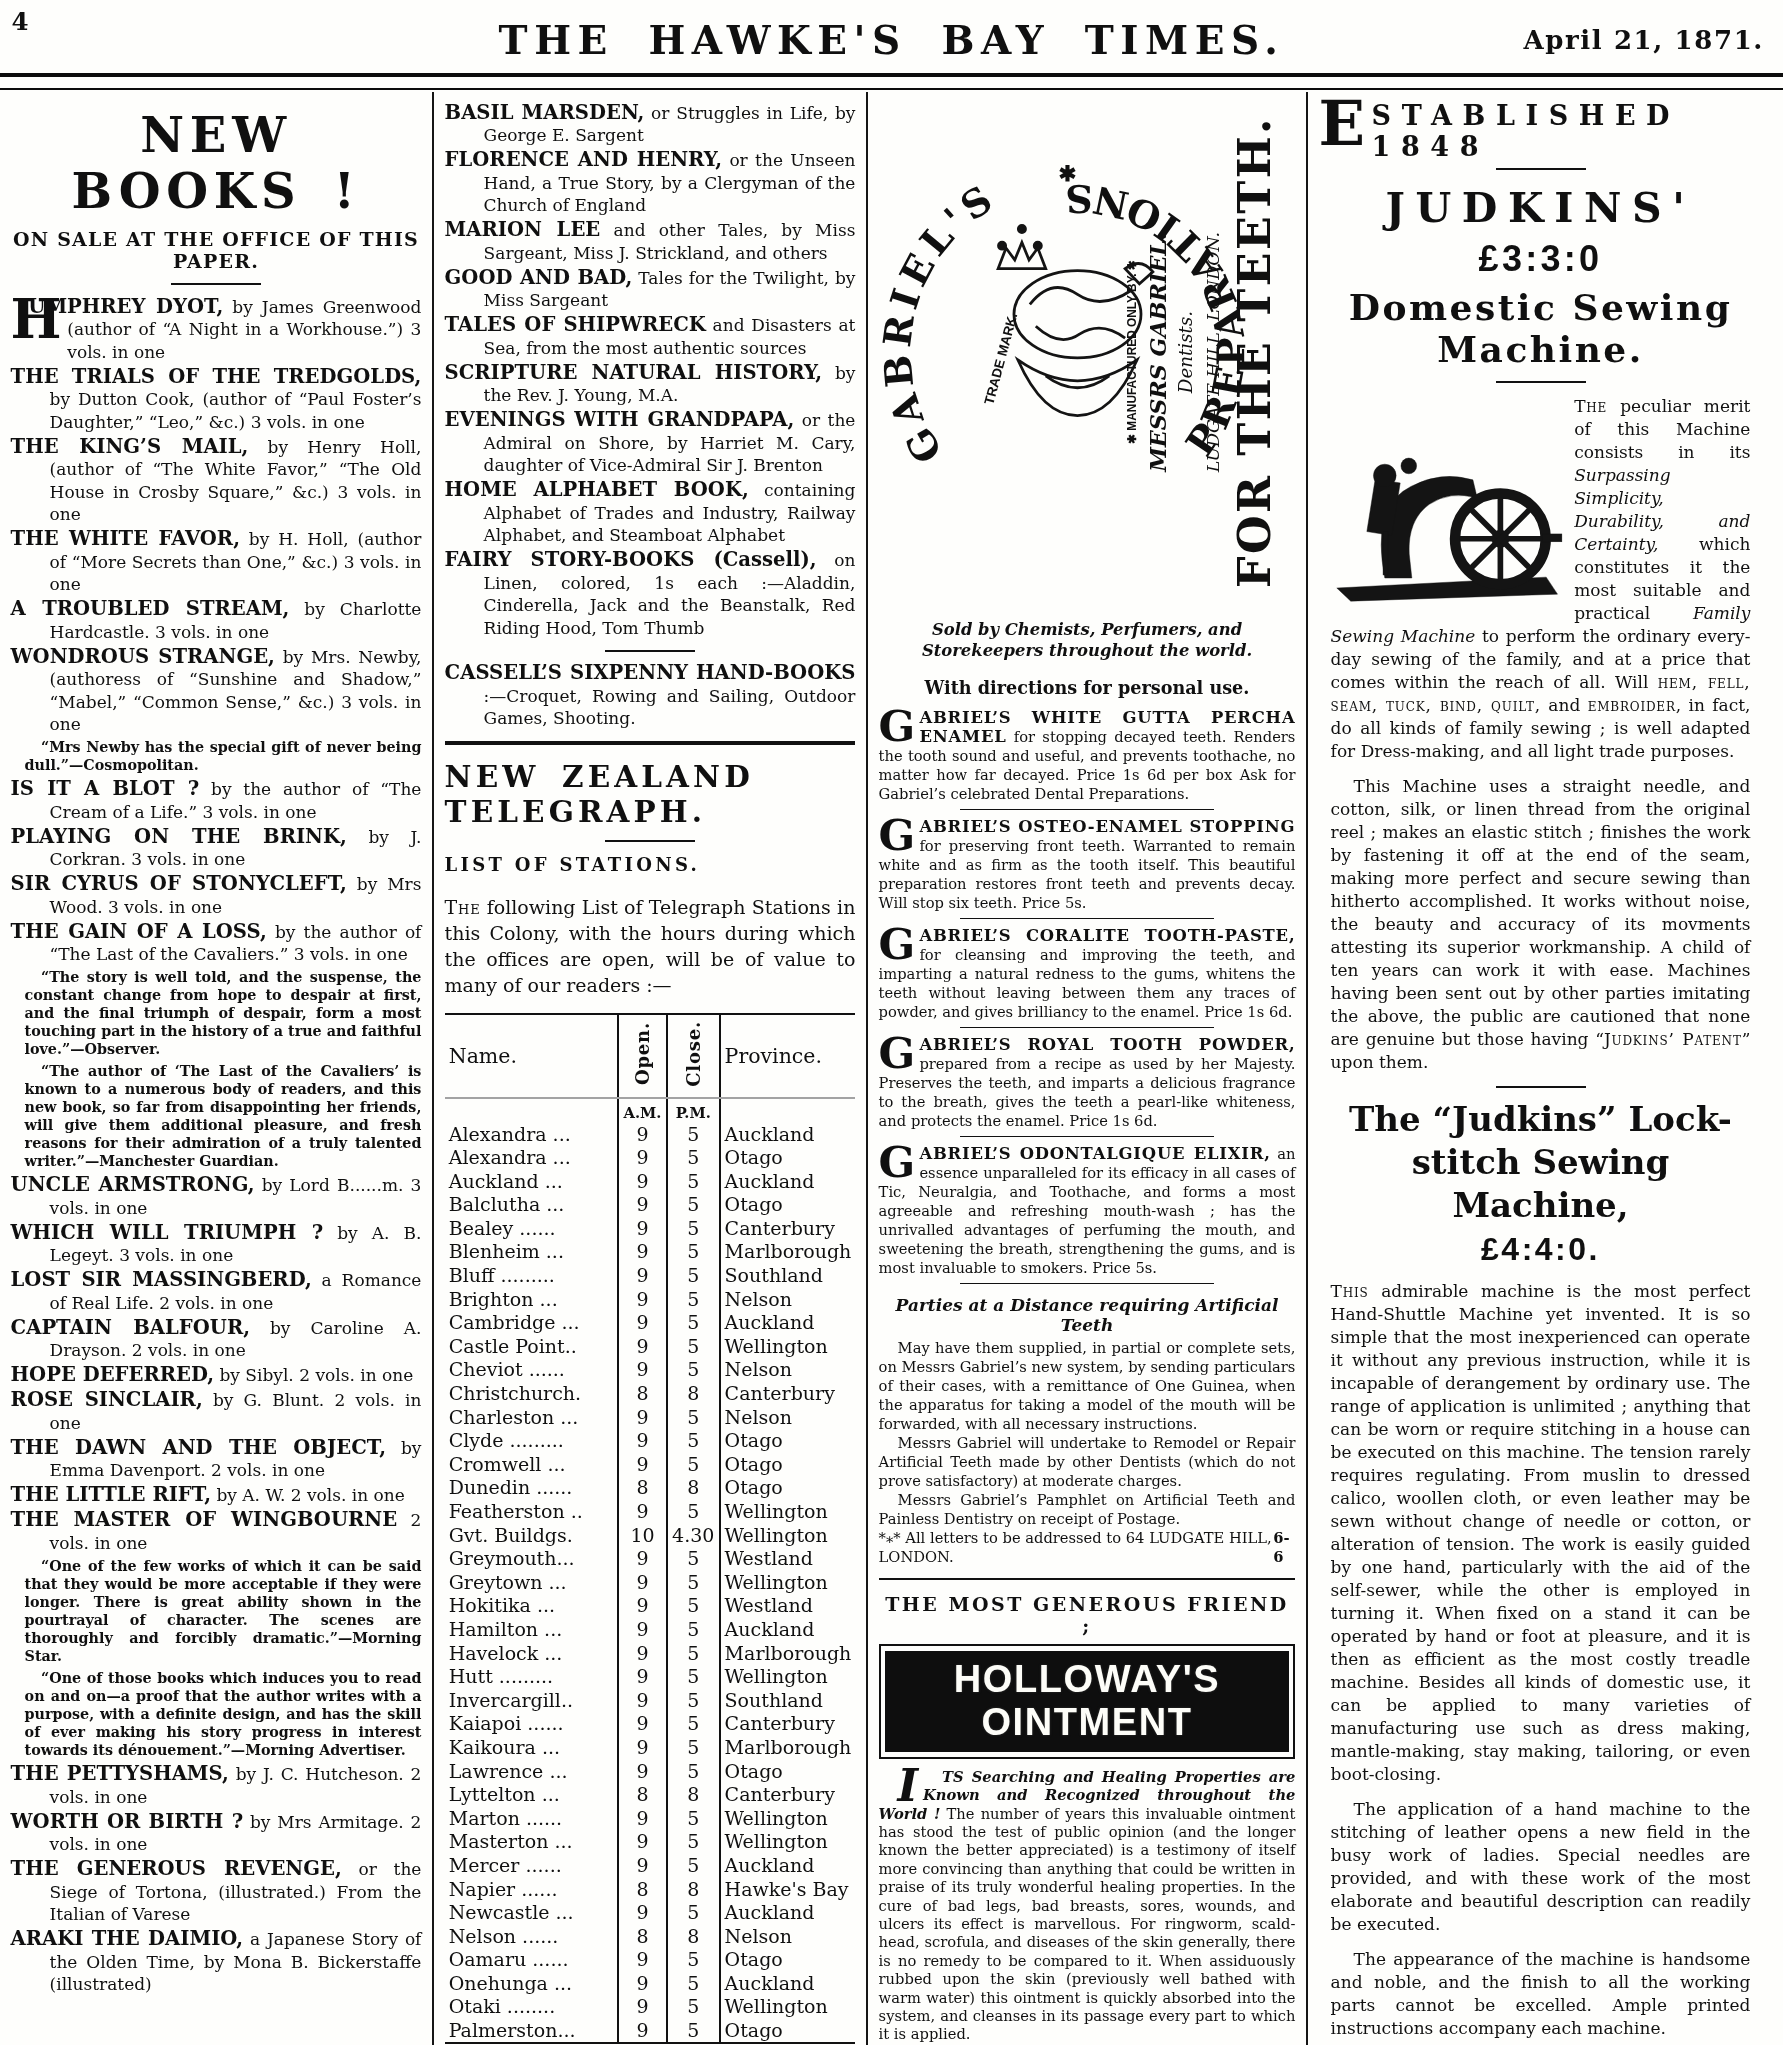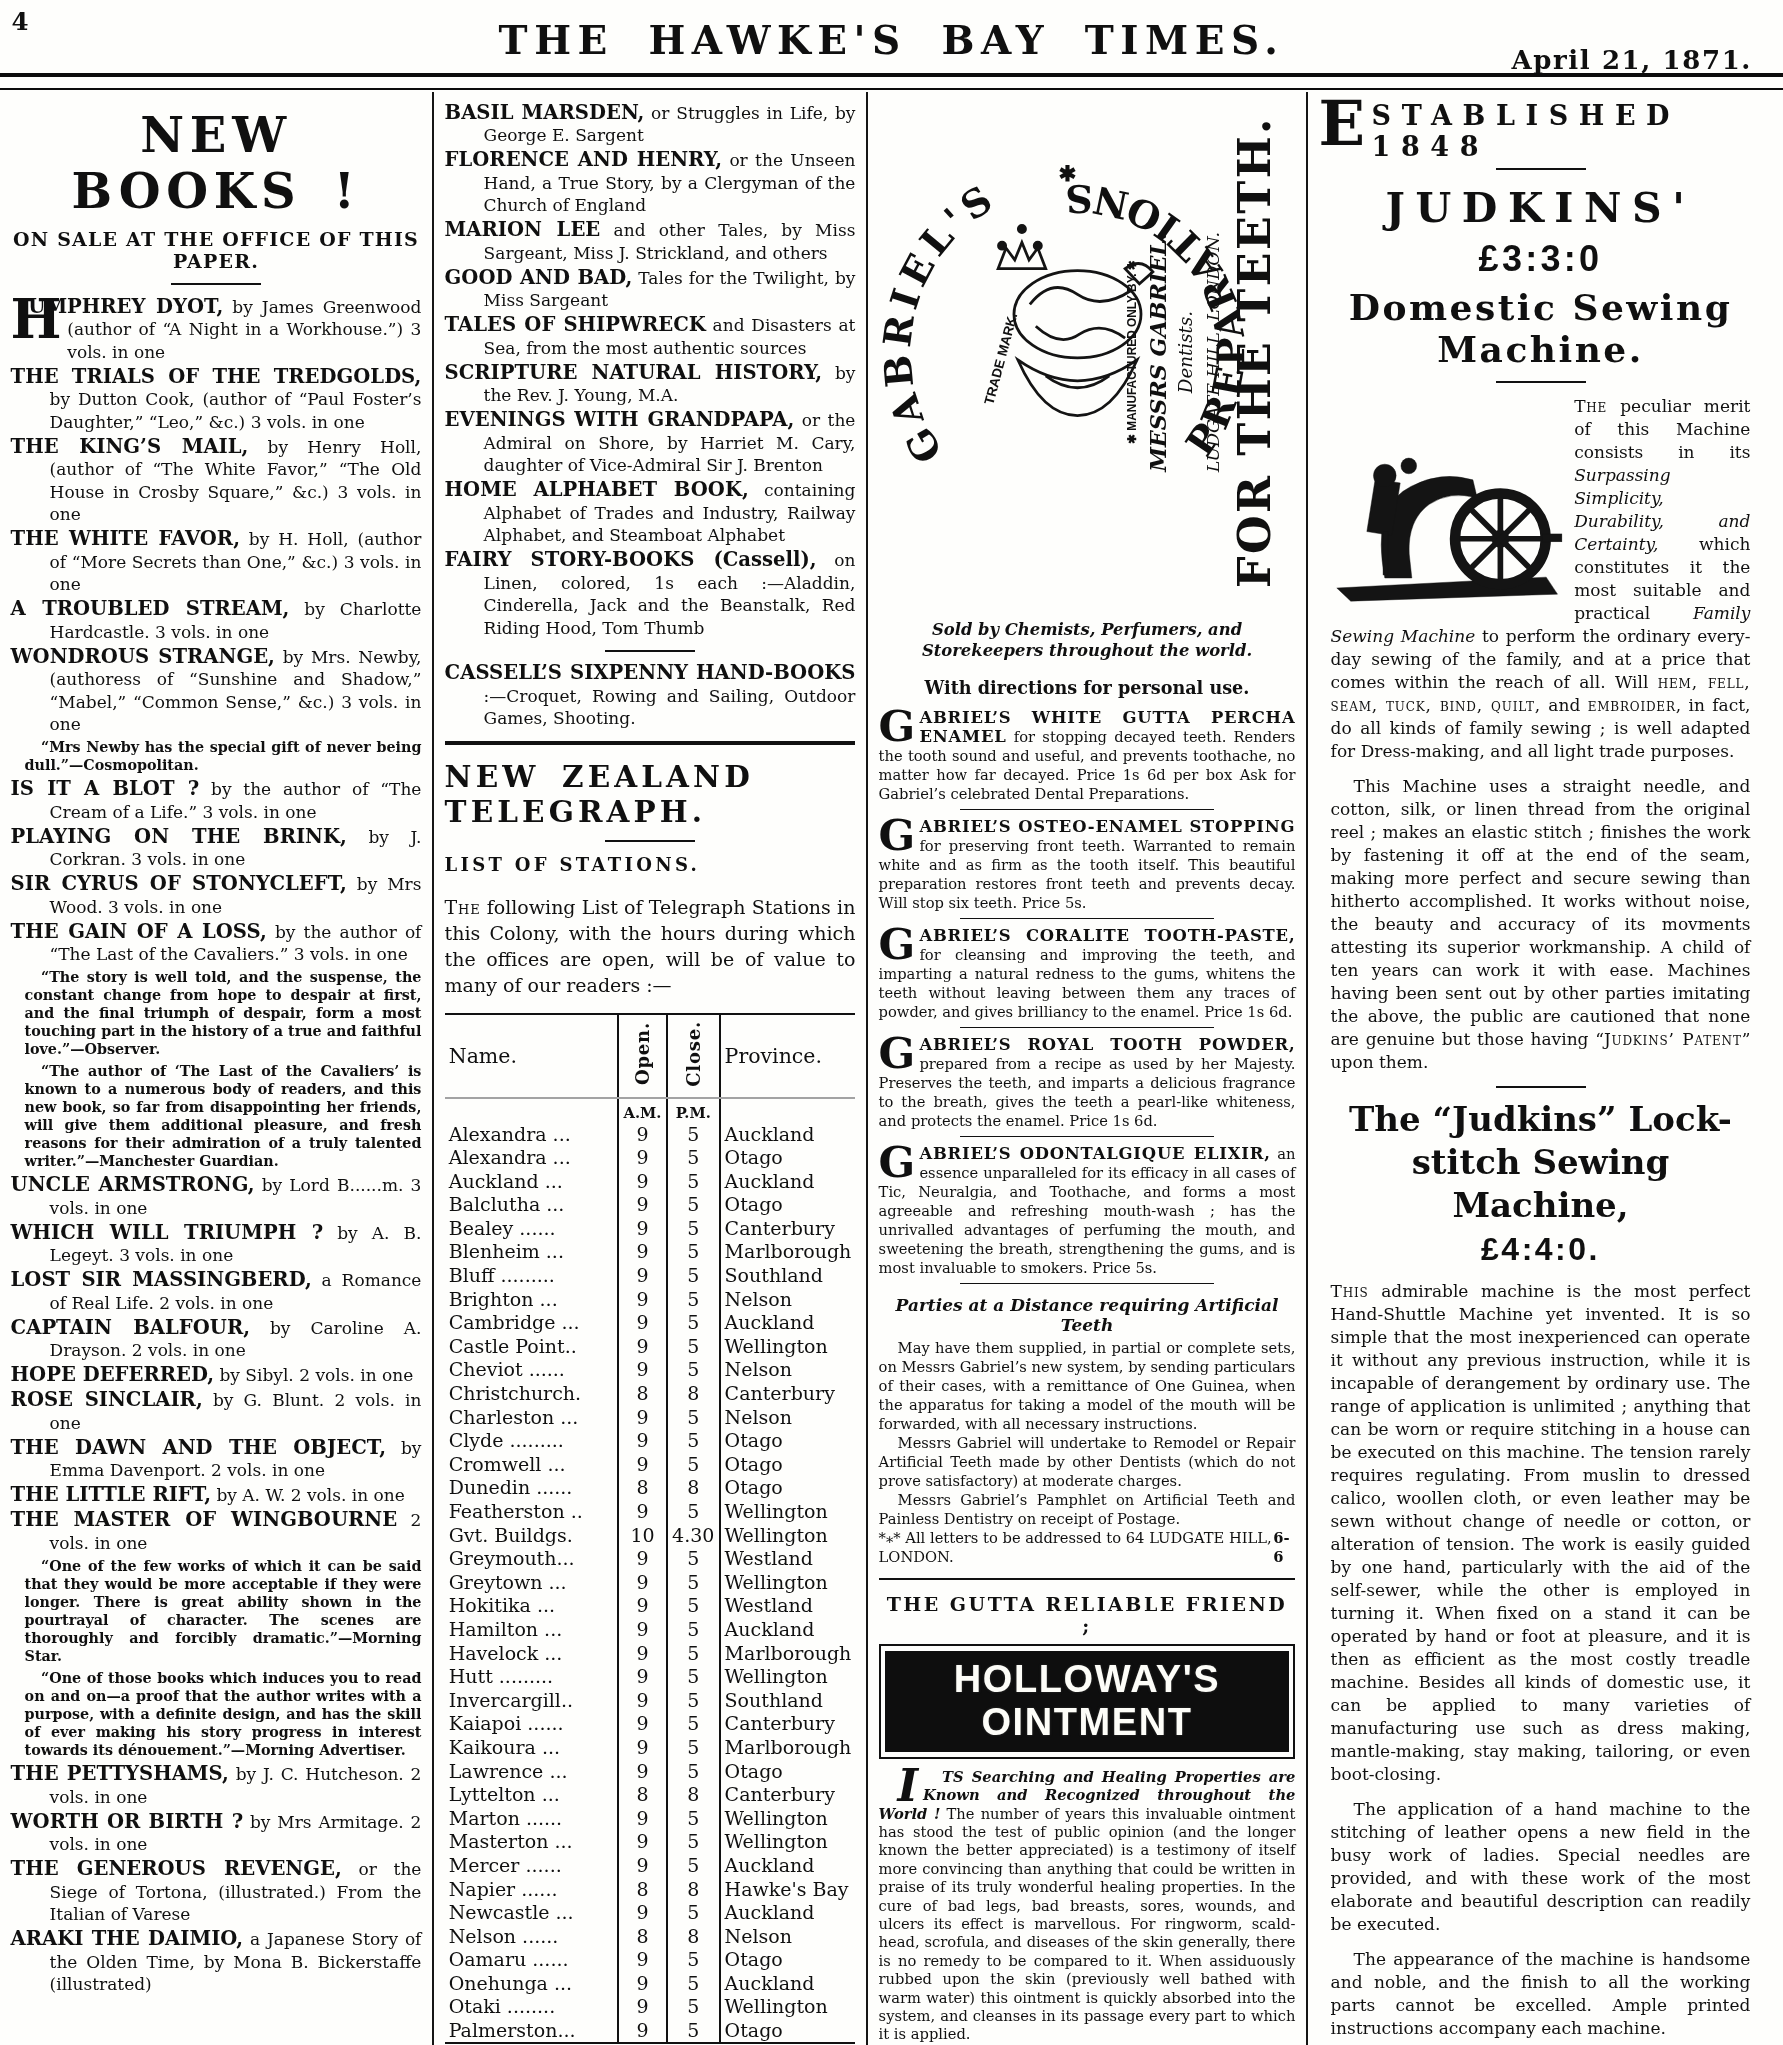--- a/index.html
+++ b/index.html
@@ -3,21 +3,21 @@
 <meta charset="utf-8">
 <style>
   html,body{margin:0;padding:0;background:#e8e8e4;}
   .page{position:relative;width:1783px;height:3108px;background:#fefefc;color:#101010;
         font-family:"DejaVu Serif",serif;overflow:hidden;}
   
   .pagehead{position:relative;height:90px;}
   .pageno{position:absolute;left:11.5px;top:7.4px;font-size:24.5px;font-weight:bold;}
   .masthead{position:absolute;left:0;right:0;top:17px;text-align:center;font-size:39px;
             font-weight:bold;letter-spacing:6.5px;word-spacing:14.7px;}
-  .issuedate{position:absolute;right:31px;top:24.5px;font-size:26px;font-weight:bold;letter-spacing:1.6px;margin-top:20px;}
+  .issuedate{position:absolute;right:19px;top:24.5px;font-size:26px;font-weight:bold;letter-spacing:1.6px;}
   .headrule{position:absolute;left:0;right:0;top:73px;height:10.6px;
             border-top:4.9px solid #0c0c0c;border-bottom:2.9px solid #0c0c0c;}
   
   .cols{position:absolute;top:92px;bottom:0;left:0;right:0;display:grid;
         grid-template-columns:432px 434px 440px 467px;}
   .col{padding:4.1px 10.6px 0 10.6px;overflow:hidden;}
   .col+.col{border-left:2.5px solid #151515;}
   .shortrule{width:90px;margin:10.6px auto;border-top:2px solid #111;}
   .fullrule{margin:12.3px 0;border-top:2px solid #111;}
   .heavyrule{margin:10.6px 0;border-top:4.5px solid #111;}
@@ -661,21 +661,21 @@
           <p class="art-para">Messrs Gabriel will undertake to Remodel or Repair Artificial Teeth made by other Dentists (which do not prove satisfactory) at moderate charges.</p>
 
           <p class="art-para">Messrs Gabriel’s Pamphlet on Artificial Teeth and Painless Dentistry on receipt of Postage.</p>
         </div>
       <div class="letters-line">
         <span>*⁎* All letters to be addressed to 64 LUDGATE HILL, LONDON.</span>
         <span class="adno">6-6</span>
       </div>
 
       <div class="fullrule"></div>
-      <div class="holl-kick">THE GUTTA RELIABLE FRIEND ;</div>
+      <div class="holl-kick">THE MOST GENEROUS FRIEND ;</div>
       <div class="holl-banner">
         <div class="inner">HOLLOWAY'S OINTMENT</div>
       </div>
       <div style="height:9px"></div>
 
       <div>
 
           <p class="holl-para"><span class="idc">I</span><span class="hem">TS Searching and Healing Properties are Known and Recognized throughout the World !</span><span>  The number of years this invaluable ointment has stood the test of public opinion (and the longer known the better appreciated) is a testimony of itself more convincing than anything that could be written in praise of its truly wonderful healing properties.  In the cure of bad legs, bad breasts, sores, wounds, and ulcers its effect is marvellous.  For ringworm, scald-head, scrofula, and diseases of the skin generally, there is no remedy to be compared to it.  When assiduously rubbed upon the skin (previously well bathed with warm water) this ointment is quickly absorbed into the system, and cleanses in its passage every part to which it is applied.</span></p>
 
           <p class="holl-para"><span class="hem">Glandular Swellings, Bronchitis, Mumps, Quinsey, Sore Throats, and Diphtheria.</span></p>

